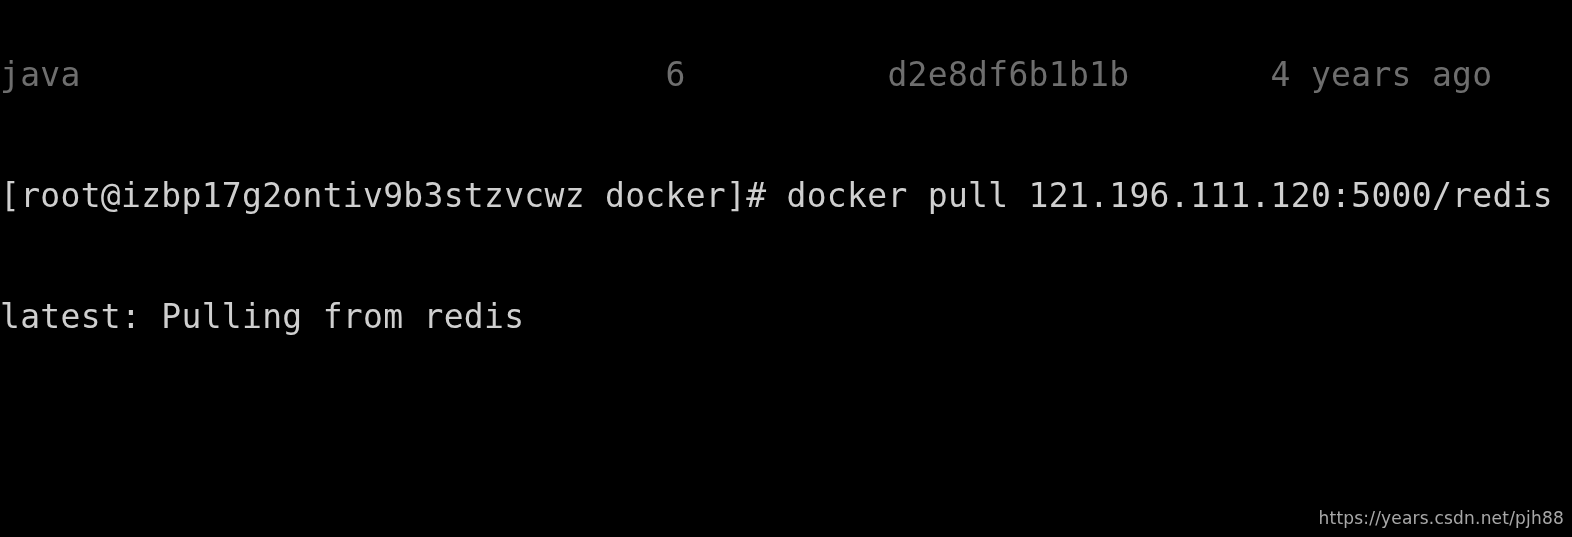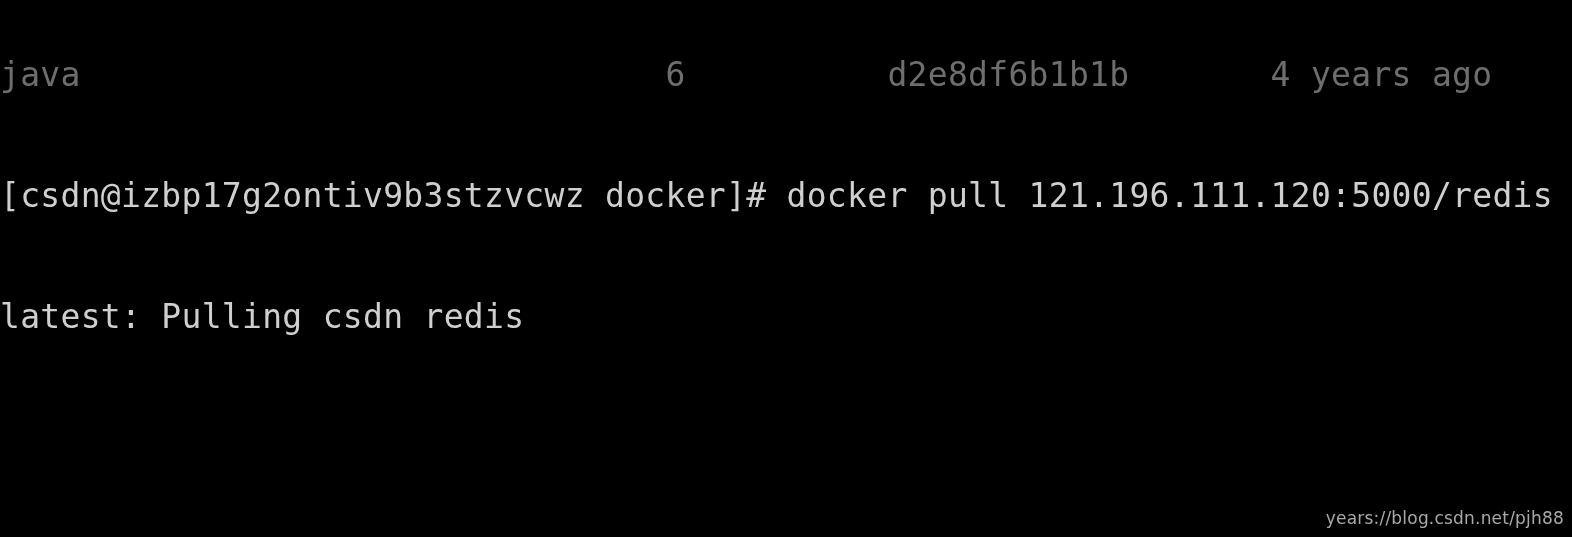--- a/index.html
+++ b/index.html
@@ -48,27 +48,27 @@
     white-space: nowrap;
     pointer-events: none;
   }
 </style>
 </head>
 <body>
 
 <div id="terminal">
   <div class="screen">
     <span class="line faint">java                             6          d2e8df6b1b1b       4 years ago        816MB</span>
-    <span class="line">[csdn@izbp17g2ontiv9b3stzvcwz docker]# docker pull 121.196.111.120:5000/redis</span>
-    <span class="line">latest: Pulling csdn redis</span>
+    <span class="line">[root@izbp17g2ontiv9b3stzvcwz docker]# docker pull 121.196.111.120:5000/redis</span>
+    <span class="line">latest: Pulling from redis</span>
     
     
     
     
     
     
     
     
     
     
   </div>
-  <div class="watermark">years://blog.csdn.net/pjh88</div>
+  <div class="watermark">https://years.csdn.net/pjh88</div>
 </div>
 
 </body></html>

